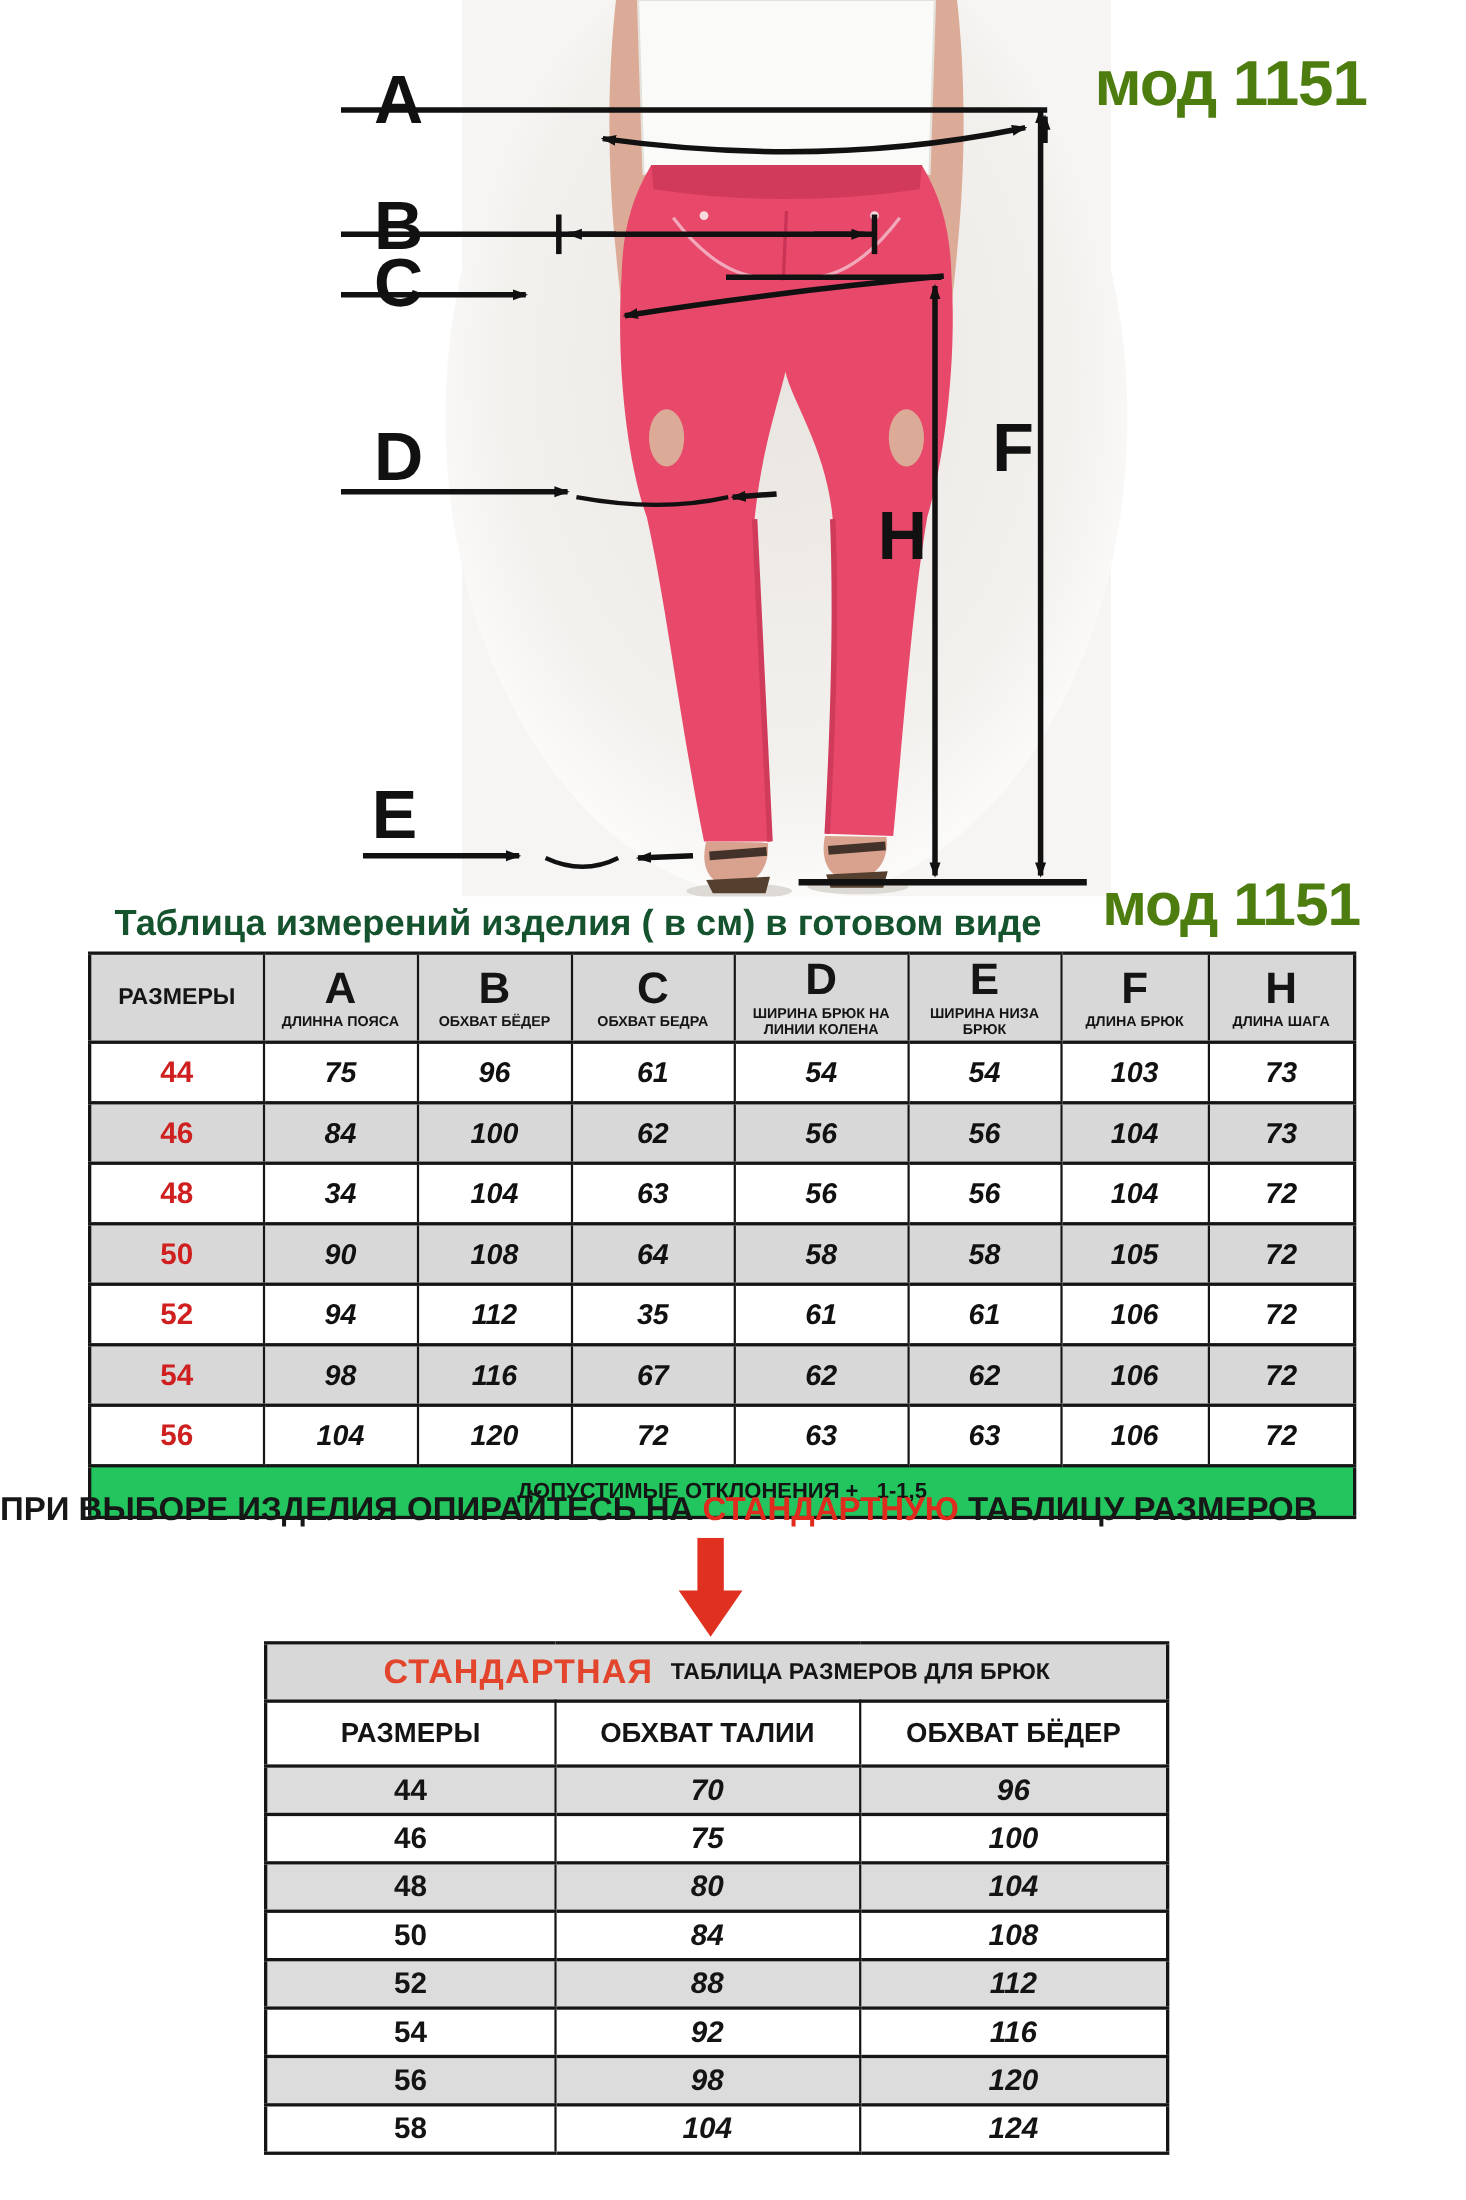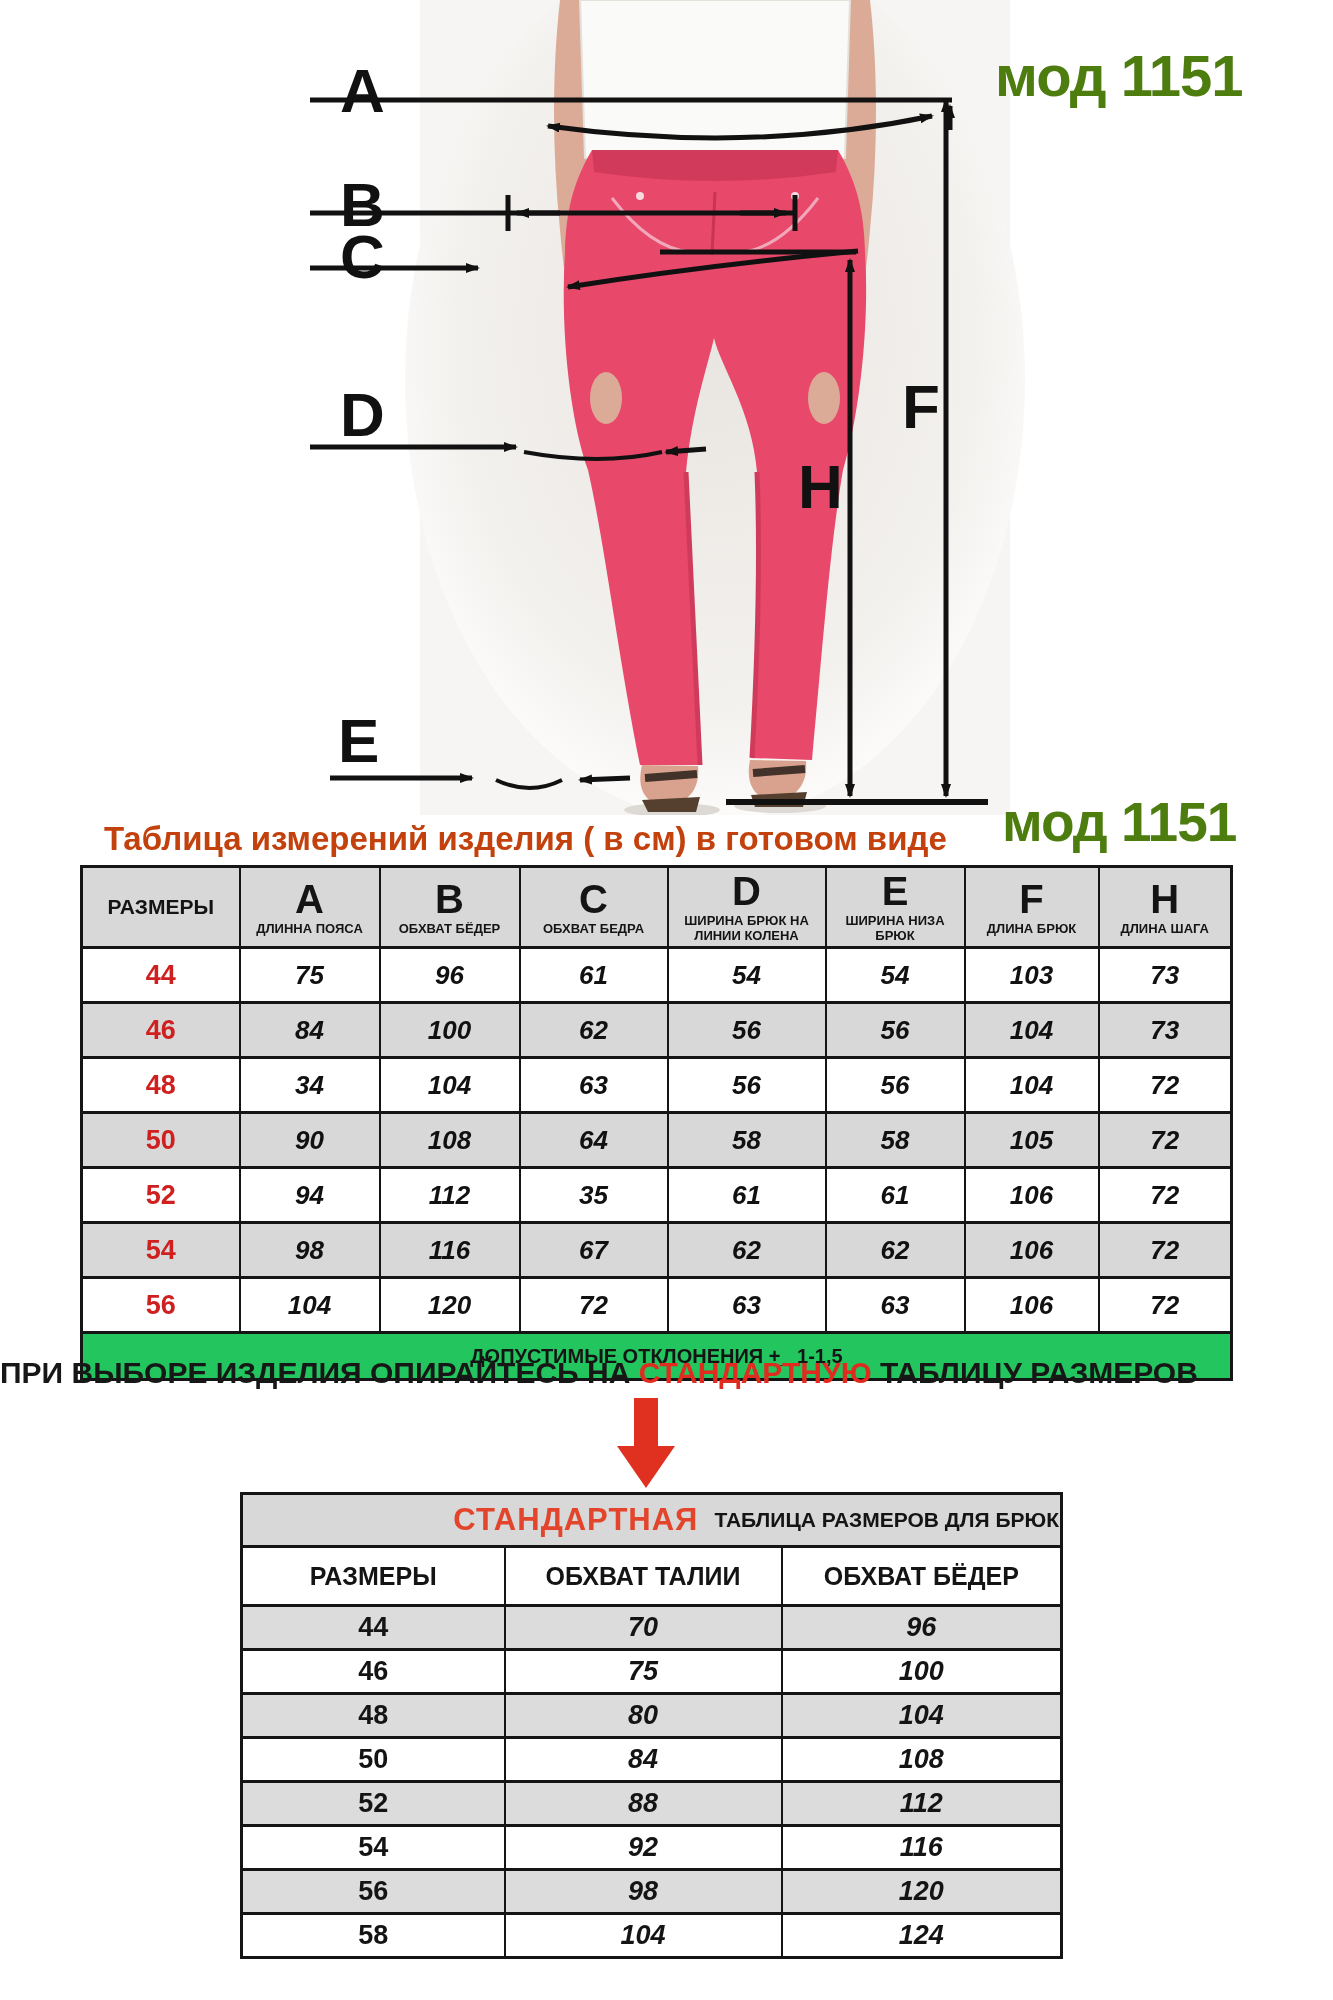--- a/index.html
+++ b/index.html
@@ -9,21 +9,21 @@
   }
   
   #figure-wrap{position:absolute;top:0;left:0;width:1333px;height:815px;}
   #figure-wrap svg{display:block;}
   .mod-label{position:absolute;font-weight:bold;color:#4d7c0f;white-space:nowrap;letter-spacing:-1px;}
   #mod-top{top:42px;left:995px;font-size:58px;}
   #mod-mid{top:790px;left:1002px;font-size:55px;}
   
   #meas-title{
     position:absolute;top:820px;left:104px;width:890px;
-    font-size:33px;font-weight:600;color:#c2410c;white-space:nowrap;
+    font-size:33px;font-weight:600;color:#14532d;white-space:nowrap;
   }
   
   #main-table{
     position:absolute;top:865px;left:80px;width:1150px;
     border-collapse:collapse;table-layout:fixed;background:#fff;
     border:3px solid #151515;
   }
   #main-table th,#main-table td{
     border-left:2px solid #151515;border-right:2px solid #151515;
     border-top:3px solid #151515;border-bottom:3px solid #151515;
@@ -50,21 +50,21 @@
   #std-table{
     position:absolute;top:1492px;left:240px;width:820px;
     border-collapse:collapse;table-layout:fixed;background:#fff;
     border:3px solid #151515;
   }
   #std-table th,#std-table td{
     border-left:2px solid #151515;border-right:2px solid #151515;
     border-top:3px solid #151515;border-bottom:3px solid #151515;
     text-align:center;vertical-align:middle;overflow:hidden;
   }
-  #std-table .title-row th{background:#d8d8d8;height:48px;text-align:right;}
+  #std-table .title-row th{background:#d8d8d8;height:48px;}
   #std-table .std-hl{color:#e2452b;font-size:31px;font-weight:800;letter-spacing:1px;vertical-align:middle;}
   #std-table .std-rest{font-size:21px;font-weight:bold;color:#141414;margin-left:16px;vertical-align:middle;}
   #std-table .head-row th{height:54px;font-size:25px;font-weight:bold;background:#fff;}
   #std-table tbody td{height:39px;font-size:27px;font-weight:bold;}
   #std-table td.std-val{font-style:italic;}
   #std-table tr.grey td{background:#dcdcdc;}
 </style>
 </head>
 <body>
 

